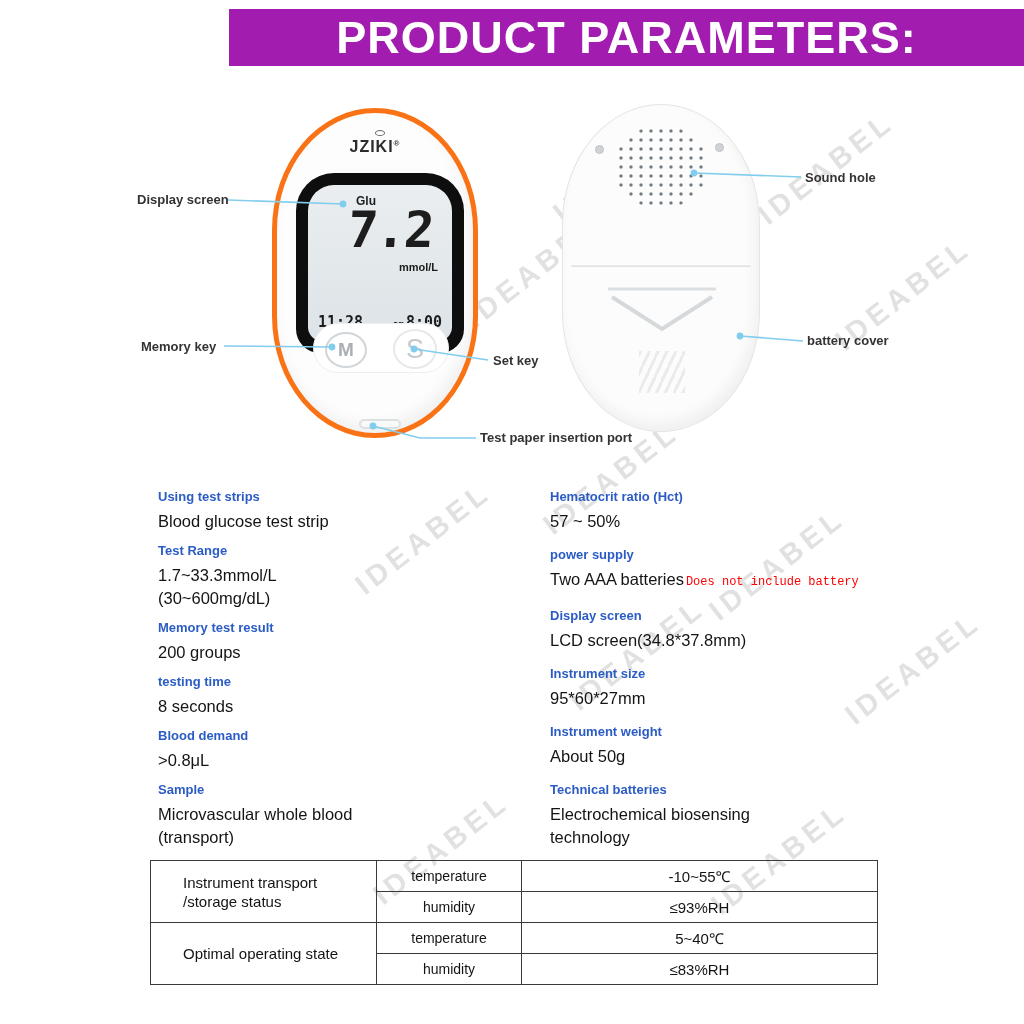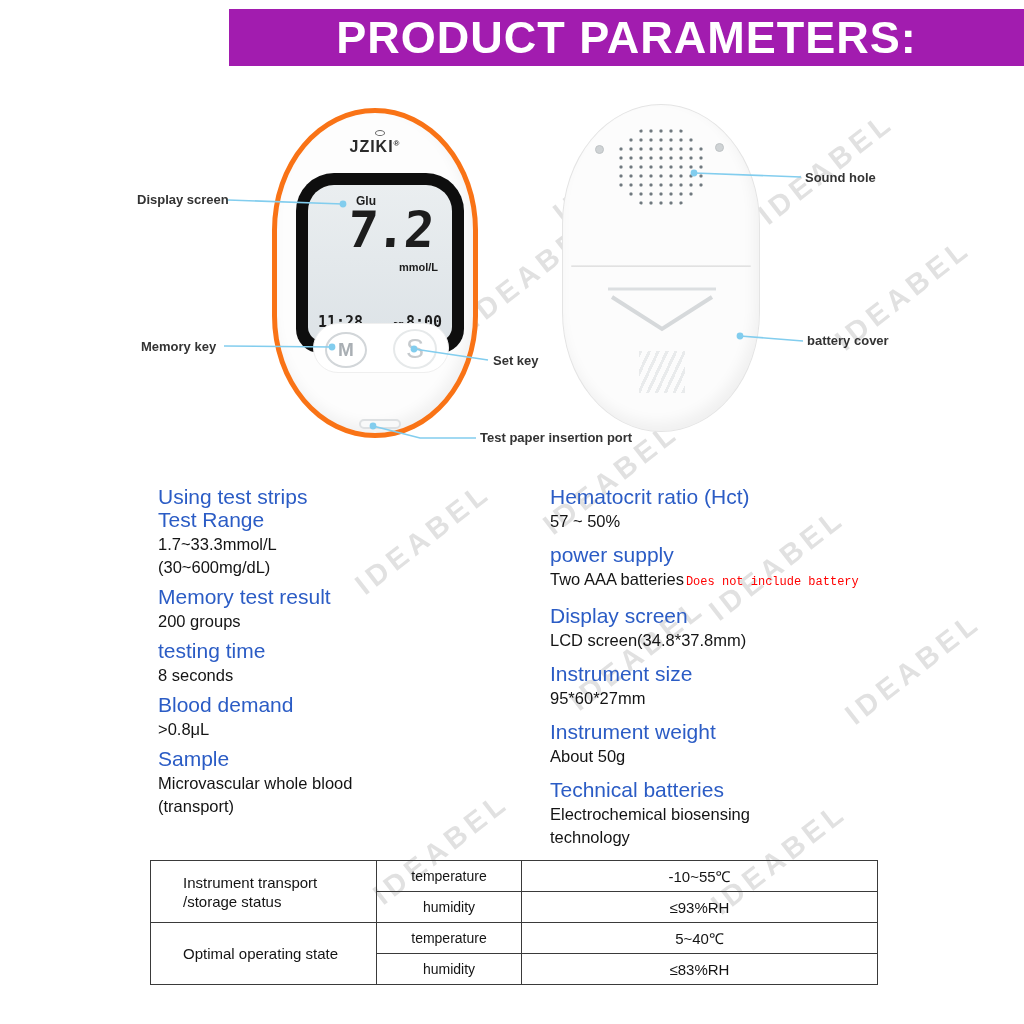--- a/index.html
+++ b/index.html
@@ -63,21 +63,21 @@
     background:repeating-linear-gradient(115deg,#e9ebec 0 3px,transparent 3px 8px); }
 
   
   .callout { position:absolute; font-size:13px; font-weight:bold; color:#333; white-space:nowrap; }
   .callout-lines { position:absolute; left:0; top:0; pointer-events:none; }
 
   
   .spec-col { position:absolute; top:487px; }
   .spec-col.left  { left:158px; width:340px; }
   .spec-col.right { left:550px; width:400px; }
-  .spec-label { color:#2b5cc5; font-size:21px; font-weight:normal; line-height:20px; margin-bottom:3px; }
+  .spec-label { color:#2b5cc5; font-size:13px; font-weight:bold; line-height:20px; margin-bottom:3px; }
   .spec-value { color:#141414; font-size:16.5px; line-height:23px; white-space:pre-line; }
   .spec-col.left  .spec-value { margin-bottom:8px; }
   .spec-col.right .spec-value { margin-bottom:12px; }
   .spec-note { color:#ff0000; font-size:12px; margin-left:2px; white-space:nowrap;font-family:Liberation Mono, monospace; }
 
   
   .params-table { position:absolute; left:150px; top:860px; border-collapse:collapse; color:#141414; }
   .params-table td { border:1px solid #3a3a3a; height:31px; }
   .col-name  { width:226px; font-size:15px; padding-left:32px; text-align:left;
                white-space:pre-line; line-height:19px; }
@@ -163,20 +163,21 @@
   <span class="callout" style="left:137px;top:192px;">Display screen</span>
   <span class="callout" style="left:141px;top:339px;">Memory key</span>
   <span class="callout" style="left:493px;top:353px;">Set key</span>
   <span class="callout" style="left:480px;top:430px;">Test paper insertion port</span>
   <span class="callout" style="left:805px;top:170px;">Sound hole</span>
   <span class="callout" style="left:807px;top:333px;">battery cover</span>
 
   <div class="spec-col left">
     <div>
       <div class="spec-label">Using test strips</div>
+      <div class="spec-value">Blood glucose test strip</div>
     </div>
     <div>
       <div class="spec-label">Test Range</div>
       <div class="spec-value">1.7~33.3mmol/L
 (30~600mg/dL)</div>
     </div>
     <div>
       <div class="spec-label">Memory test result</div>
       <div class="spec-value">200 groups</div>
     </div>

